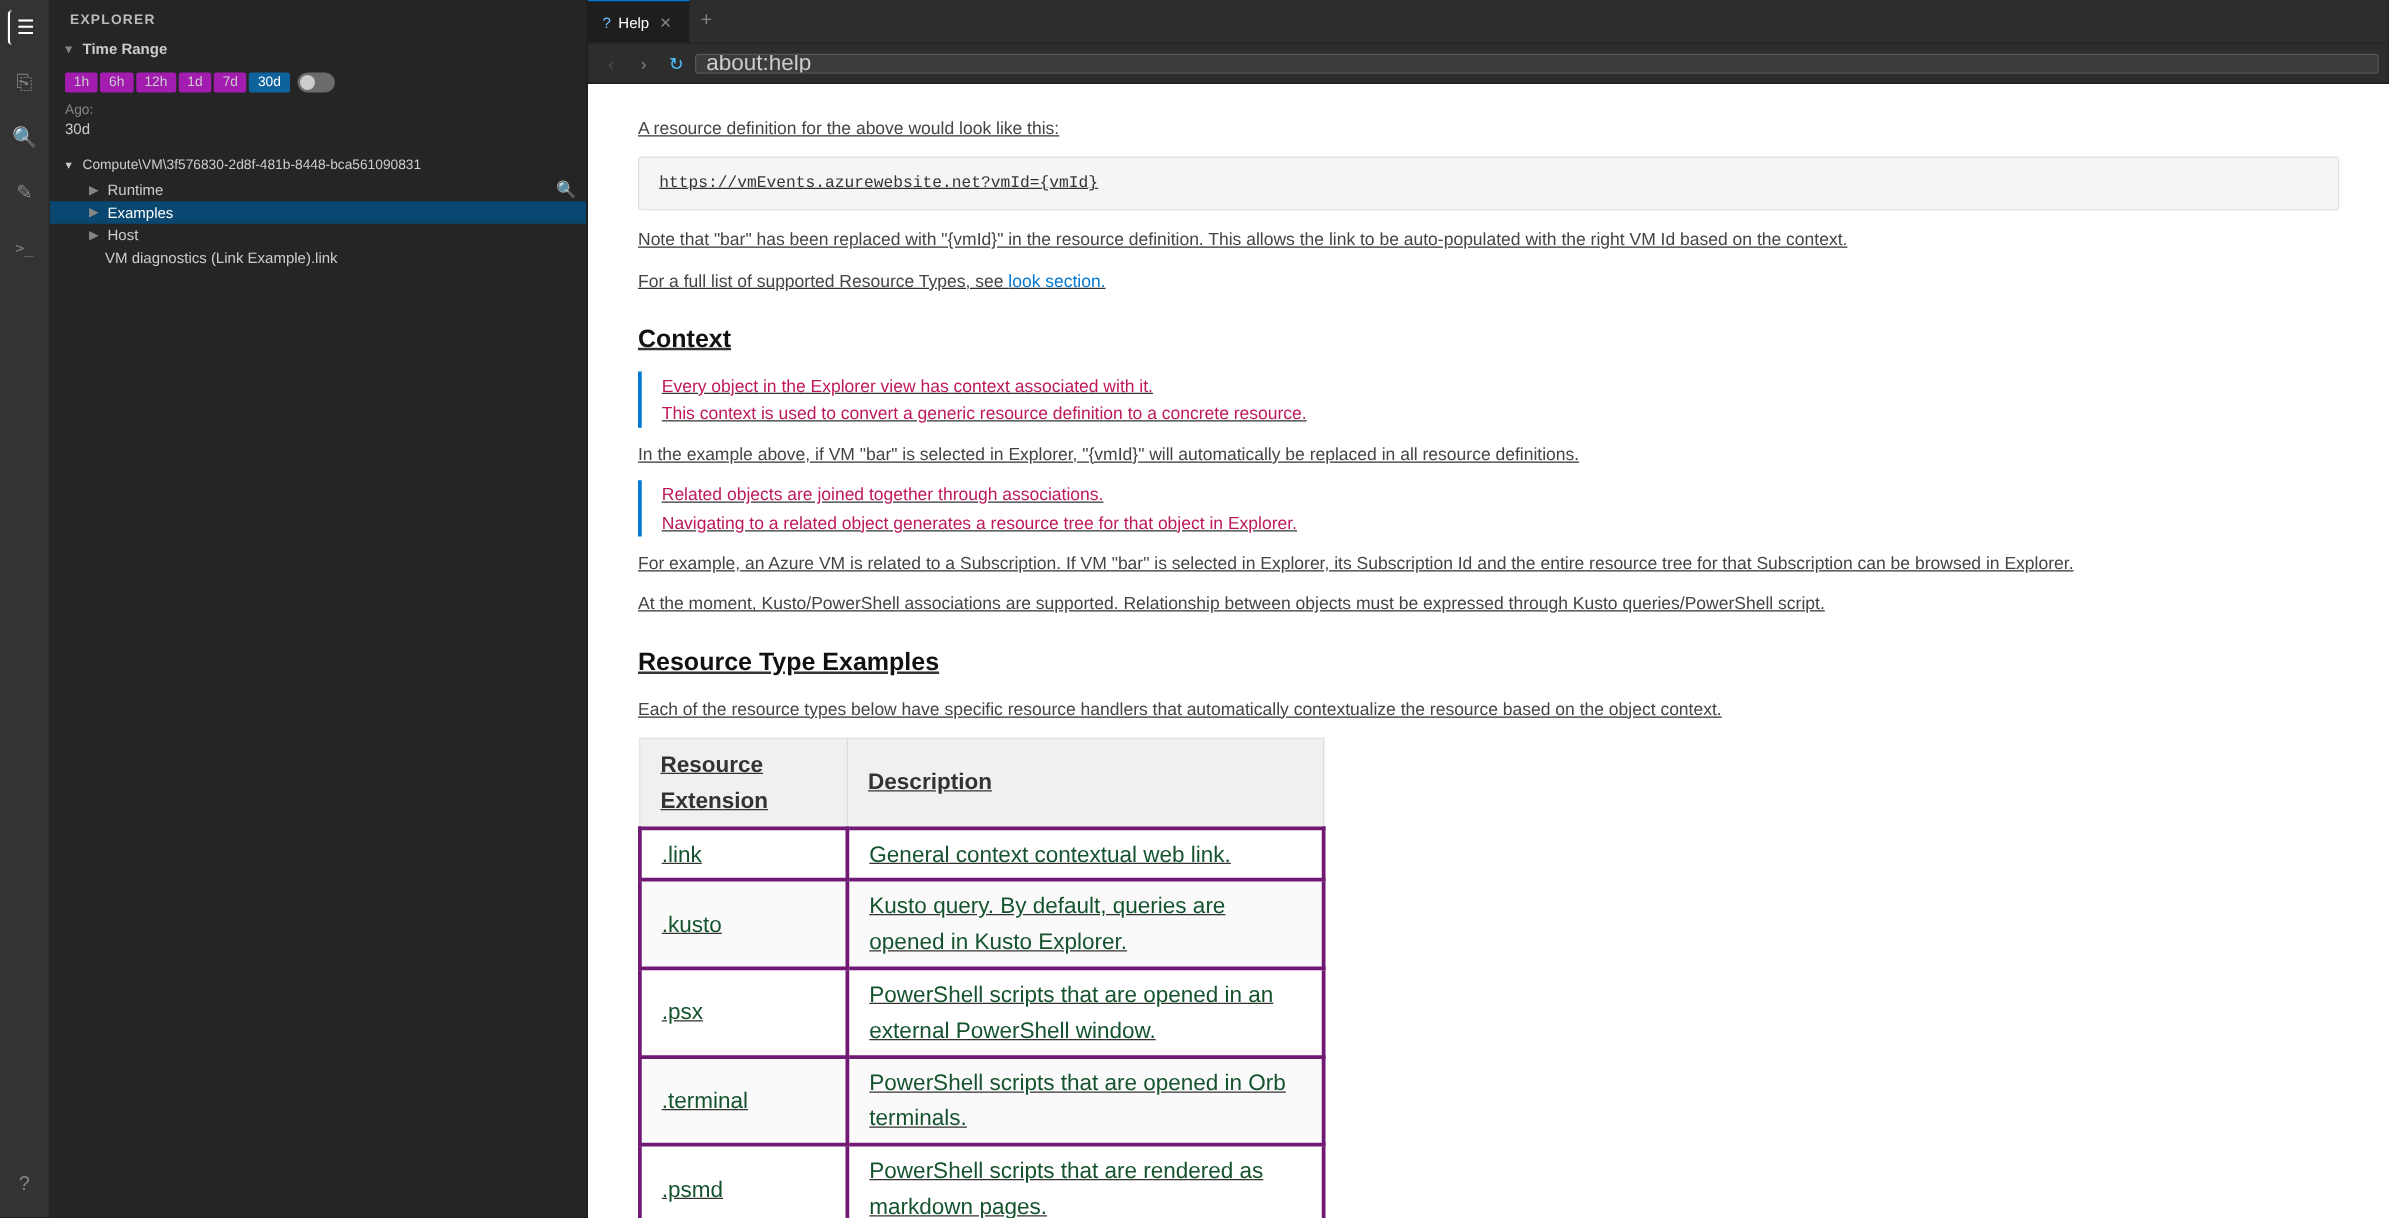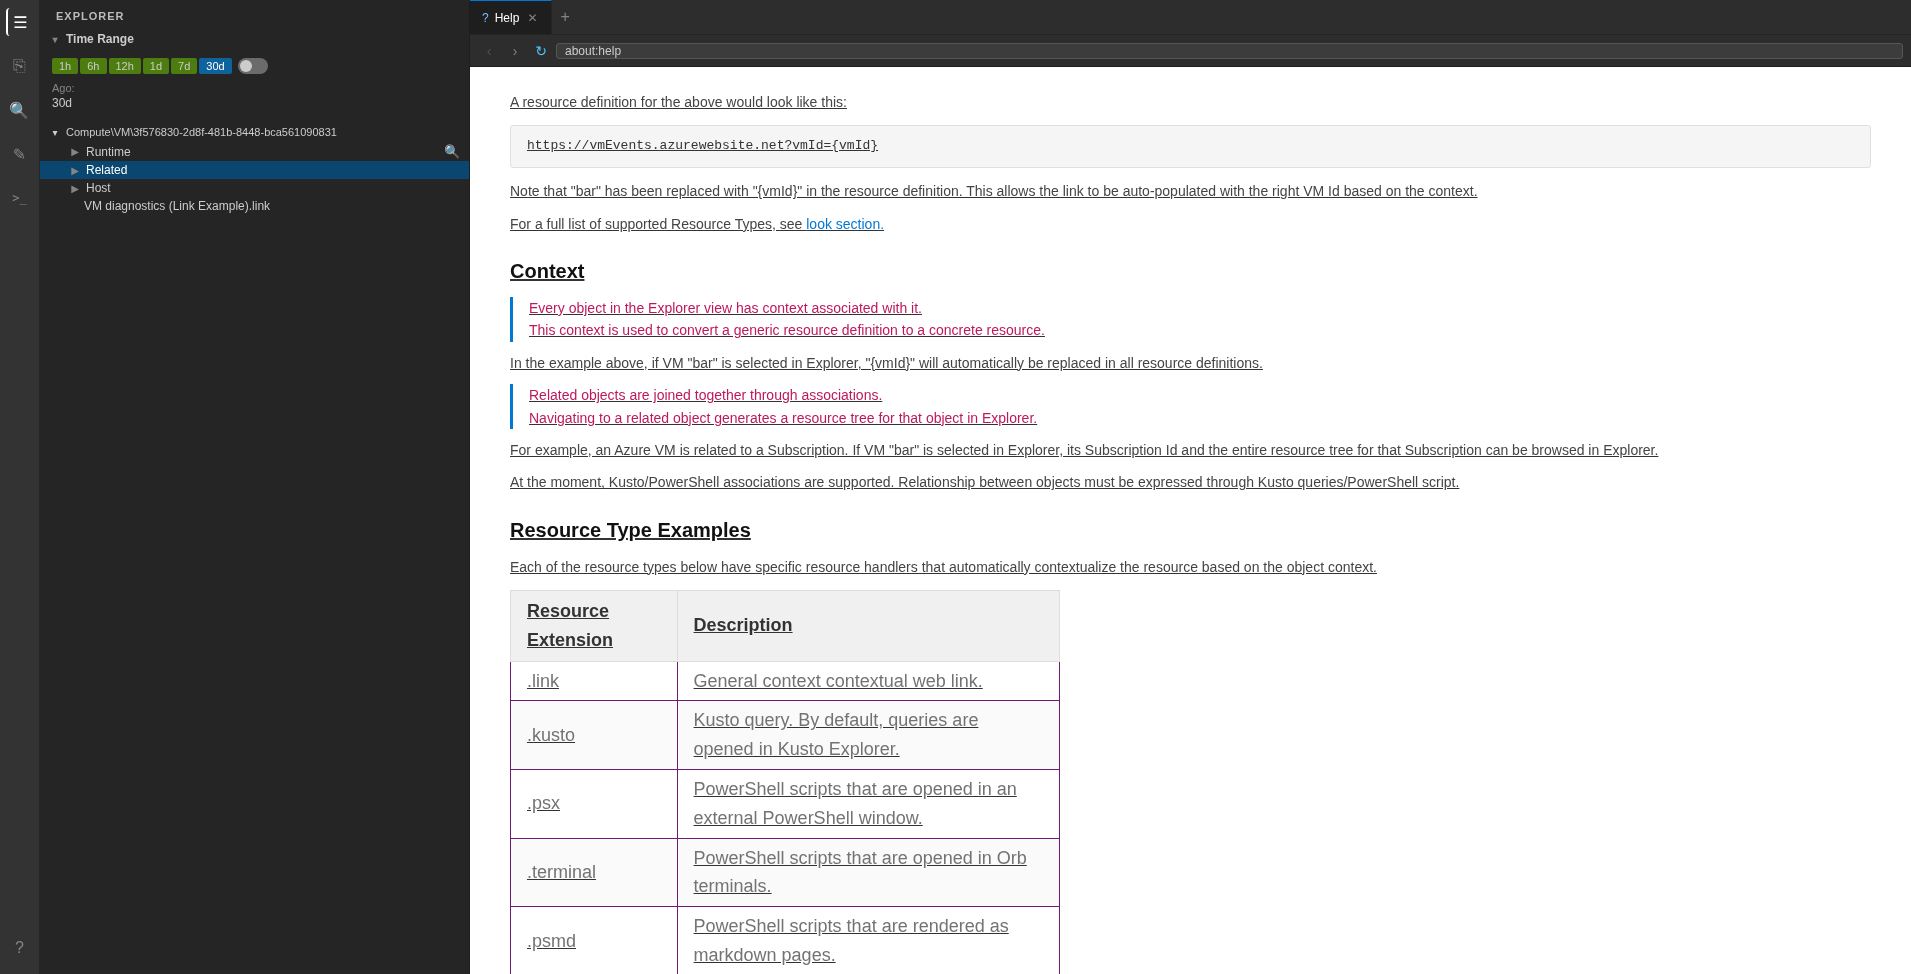--- a/index.html
+++ b/index.html
@@ -88,21 +88,21 @@
     .time-range-section {
       padding: 8px 12px;
     }
     .time-range-buttons {
       display: flex;
       gap: 2px;
       align-items: center;
       margin-bottom: 8px;
     }
     .time-btn {
-      background: #4d7c0f;
+      background: #a21caf;
       color: #cccccc;
       border: none;
       padding: 2px 7px;
       font-size: 11px;
       cursor: pointer;
       border-radius: 2px;
     }
     .time-btn.active {
       background: #0e639c;
       color: #ffffff;
@@ -263,21 +263,21 @@
     .nav-btn.disabled { opacity: 0.4; cursor: default; }
     .refresh-btn {
       color: #4fc1ff;
     }
     .address-input {
       flex: 1;
       background: #3c3c3c;
       border: 1px solid #555;
       color: #cccccc;
       padding: 2px 8px;
-      font-size: 12px;
+      font-size: 18px;
       border-radius: 3px;
       height: 16px;
     }
 
     
     .content-area {
       flex: 1;
       overflow-y: auto;
       padding: 24px 40px;
       background: #ffffff;
@@ -334,22 +334,22 @@
     table.resource-table th {
       background: #f0f0f0;
       padding: 6px 16px;
       text-align: left;
       border: 1px solid #ddd;
       font-weight: 600;
       color: #333;
     }
     table.resource-table td {
       padding: 5px 16px;
-      border: 1px solid #701a75;
-      color: #737373;
+      border: 3px solid #701a75;
+      color: #14532d;
     }
     table.resource-table tr:nth-child(even) { background: #fafafa; }
   </style>
 </head>
 <body>
 
 <div class="activity-bar">
   <div class="activity-icon active">☰</div>
   <div class="activity-icon">⎘</div>
   <div class="activity-icon">🔍</div>
@@ -386,21 +386,21 @@
       <span class="chevron">▾</span>
       <span style="font-size:11px;">Compute\VM\3f576830-2d8f-481b-8448-bca561090831</span>
     </div>
     <div class="tree-item">
       <span class="chevron">▶</span>
       <span>Runtime</span>
       <span class="tree-search-icon">🔍</span>
     </div>
     <div class="tree-item" style="background:#094771;color:#ffffff;">
       <span class="chevron">▶</span>
-      <span>Related</span>
+      <span>Examples</span>
     </div>
     <div class="tree-item">
       <span class="chevron">▶</span>
       <span>Host</span>
     </div>
     <div class="tree-leaf">VM diagnostics (Link Example).link</div>
   </div>
 </div>
 
 <div class="main-area">

